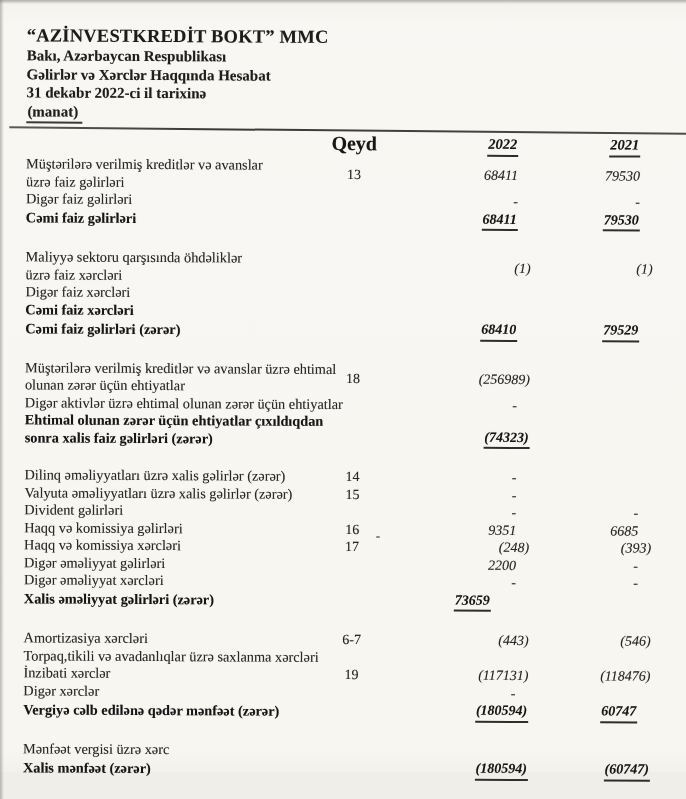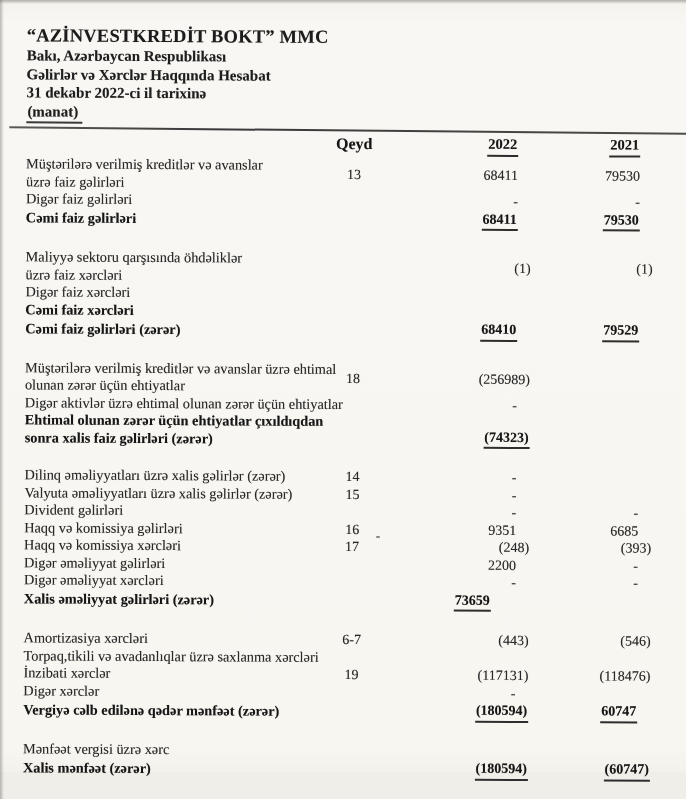--- a/index.html
+++ b/index.html
@@ -83,29 +83,29 @@
     line-height: 17.5px;
     white-space: nowrap;
   }
   .row.bold .lline { font-weight: 700; color: #161616; }
   .cell.note {
     width: 60px;
     text-align: center;
     font-size: 14px;
     line-height: 17.5px;
   }
-  .thead .cell.note { font-weight: 700; font-size: 16px; color: #161616; }
+  .thead .cell.note { font-weight: 700; font-size: 20px; color: #161616; }
   .cell.val {
     text-align: right;
     font-size: 14px;
     line-height: 17.5px;
   }
   .cell.c22 { width: 147px; }
   .cell.c21 { width: 122px; }
-  .v { display: inline-block; }
+  .v { display: inline-block; font-style: italic; }
   .v.np { margin-right: 13px; }
   .v.u {
     border-bottom: 2px solid #2e2e2e;
     padding: 0 1px 1px 1px;
   }
   .row.bold .v { font-weight: 700; color: #161616; }
   .thead .v { font-weight: 700; font-size: 14.5px; color: #161616; }
 </style>
 </head>
 <body>

